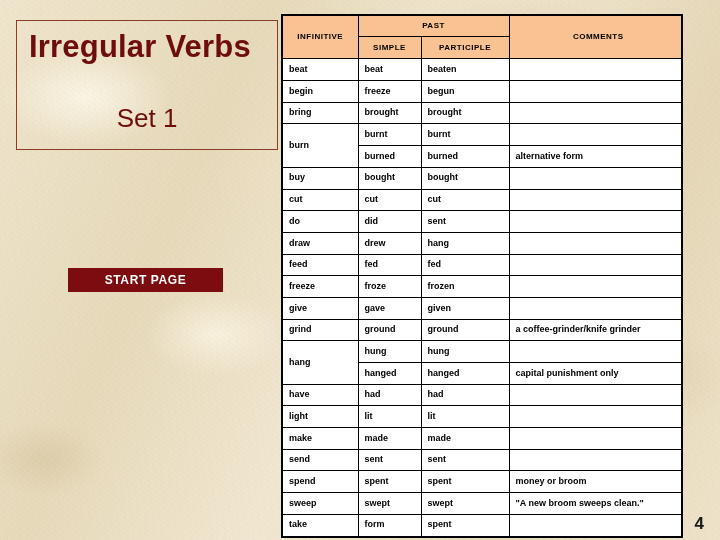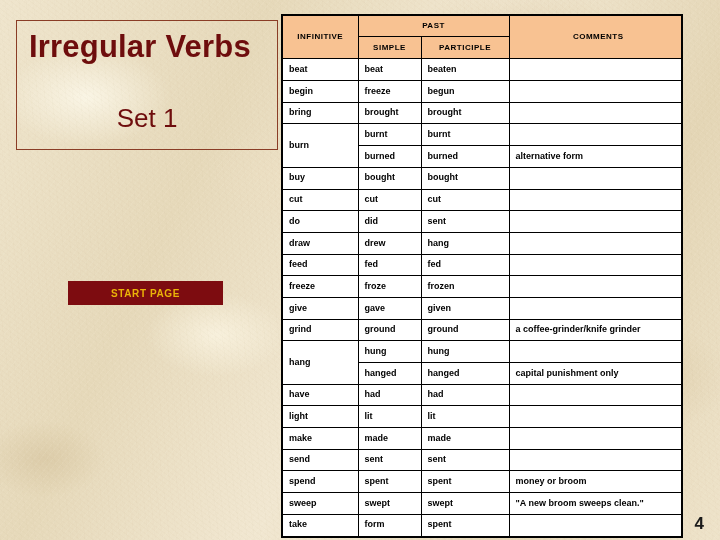--- a/index.html
+++ b/index.html
@@ -77,26 +77,26 @@
     text-align: center;
     font-size: 26px;
     font-weight: normal;
     color: #6e0d0d;
   }
 
   
   .start-btn {
     position: absolute;
     left: 68px;
-    top: 281px;
+    top: 268px;
     width: 155px;
     height: 24px;
     background: #7d0c10;
-    color: #eab308;
-    font-size: 10px;
+    color: #ffffff;
+    font-size: 12px;
     font-weight: bold;
     letter-spacing: .6px;
     display: flex;
     align-items: center;
     justify-content: center;
     z-index: 3;
     cursor: pointer;
     user-select: none;
   }
 

